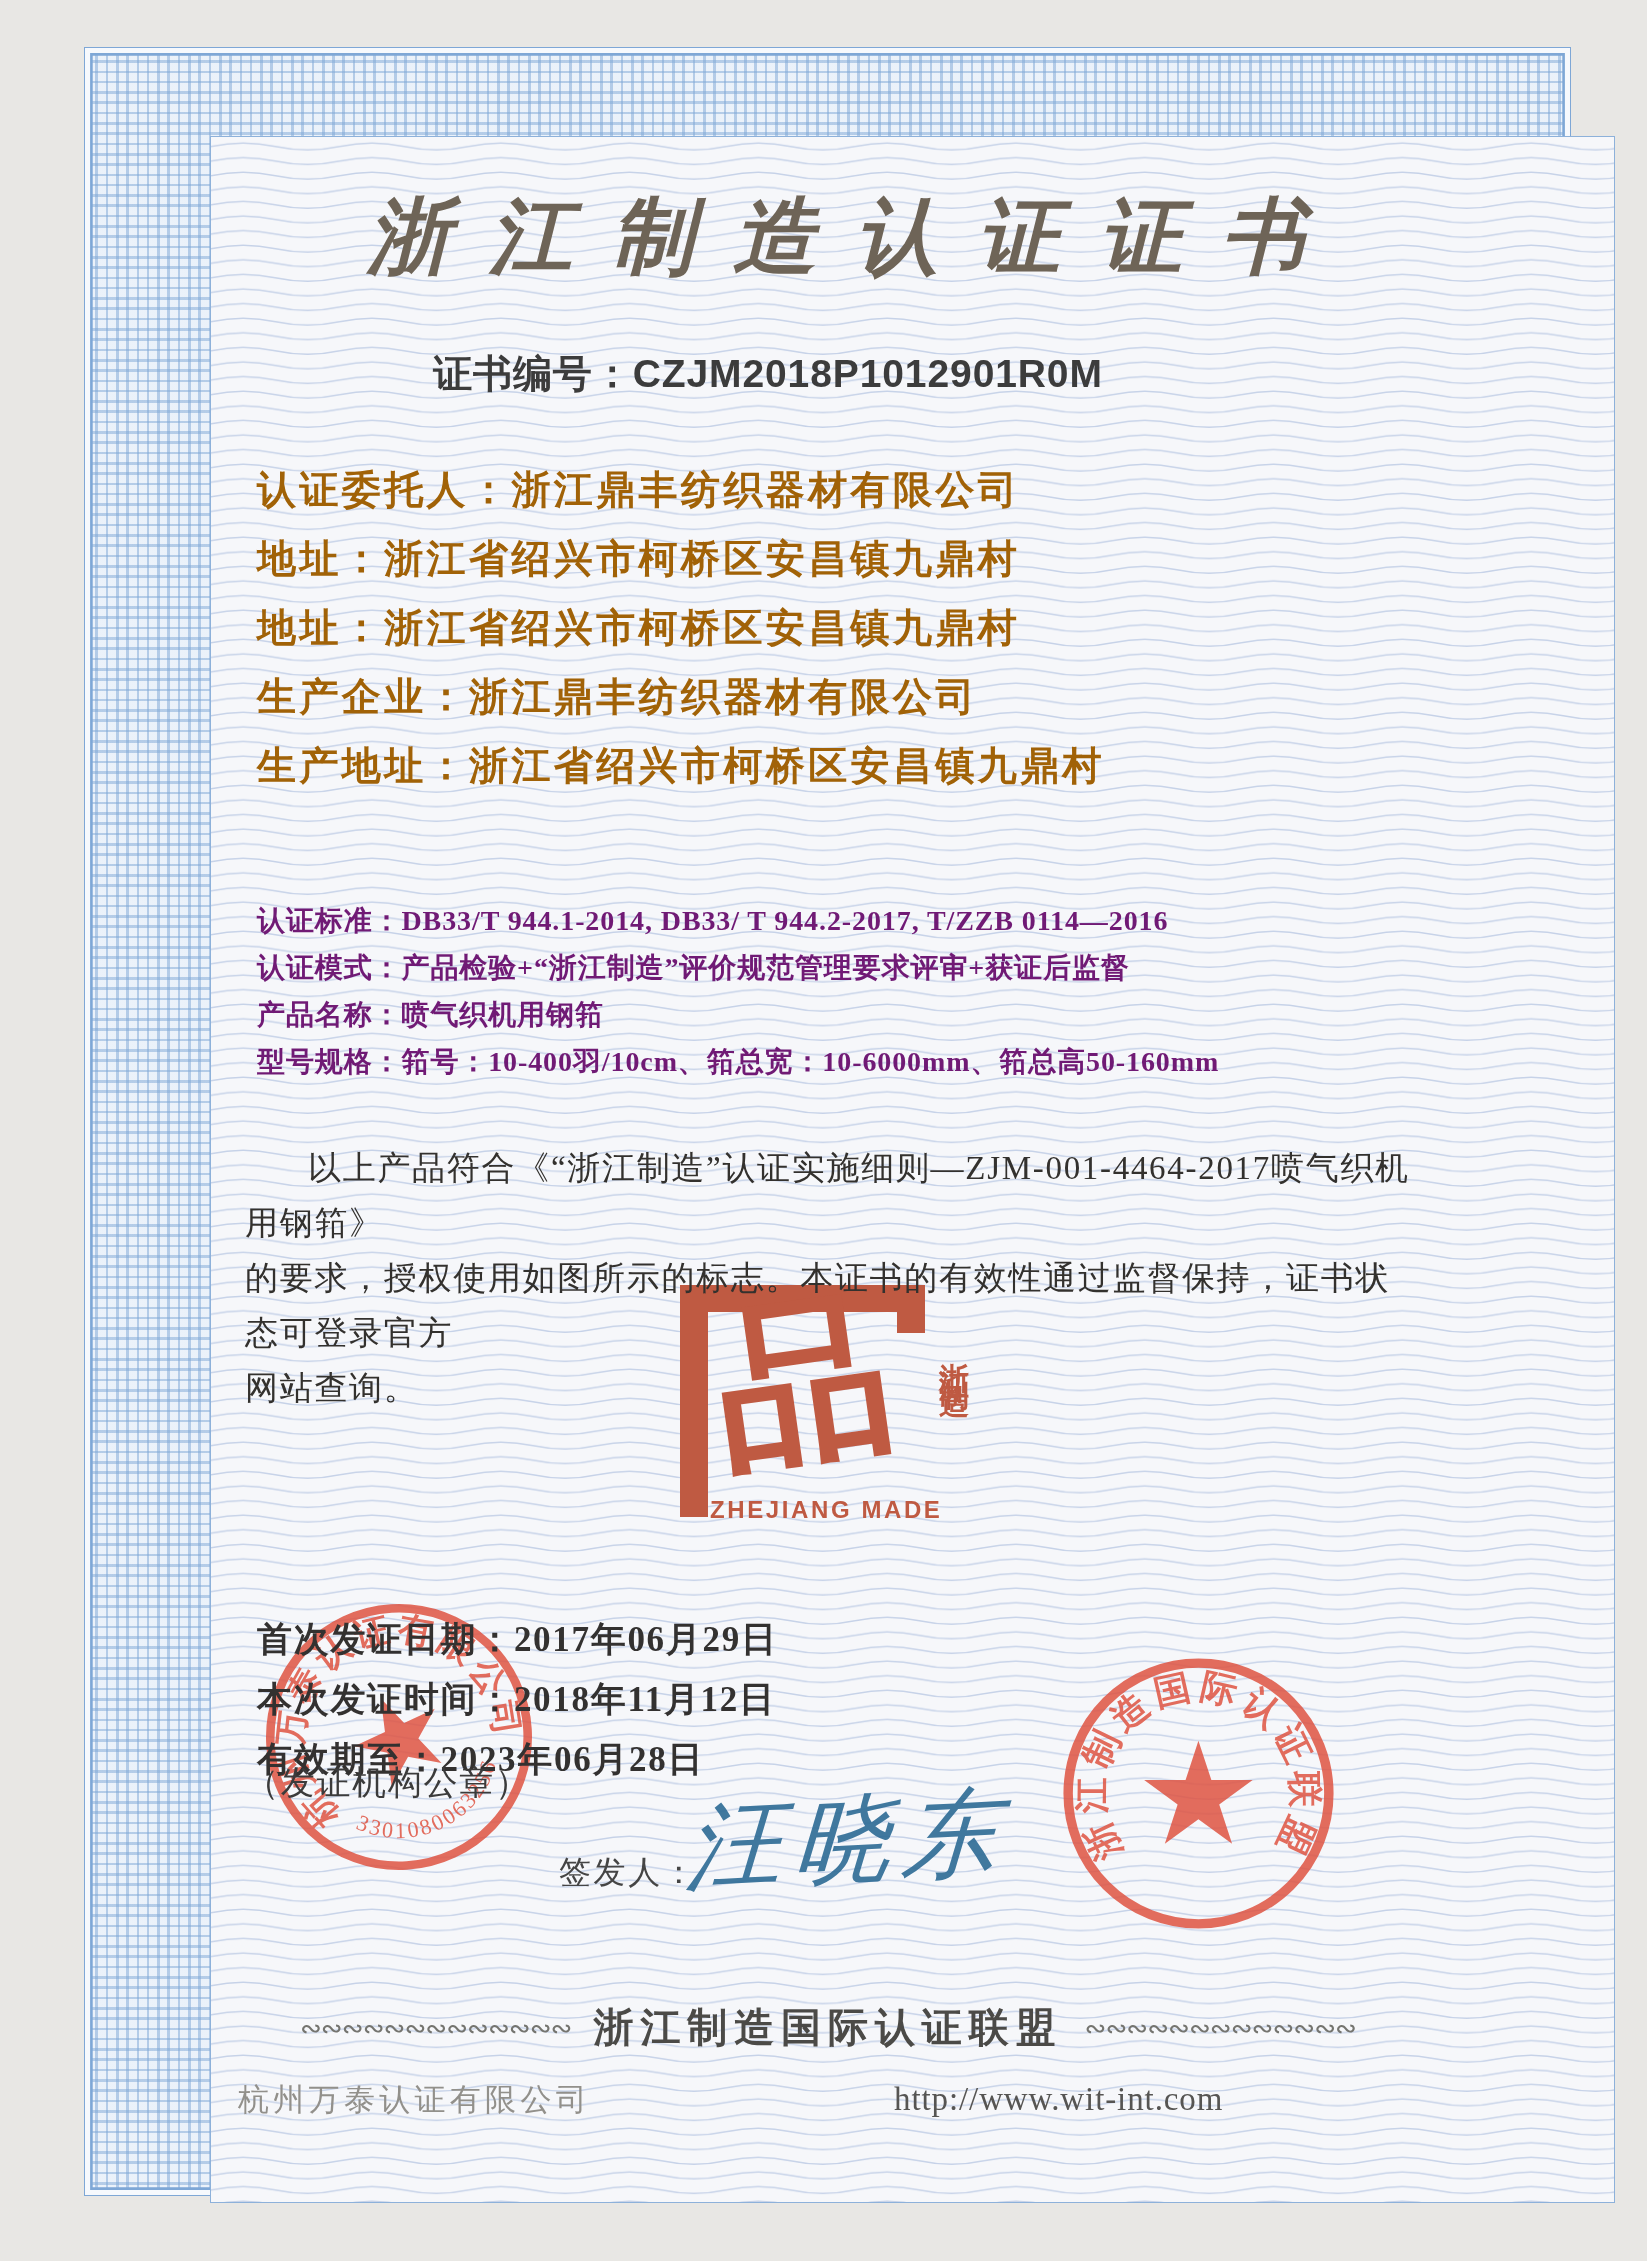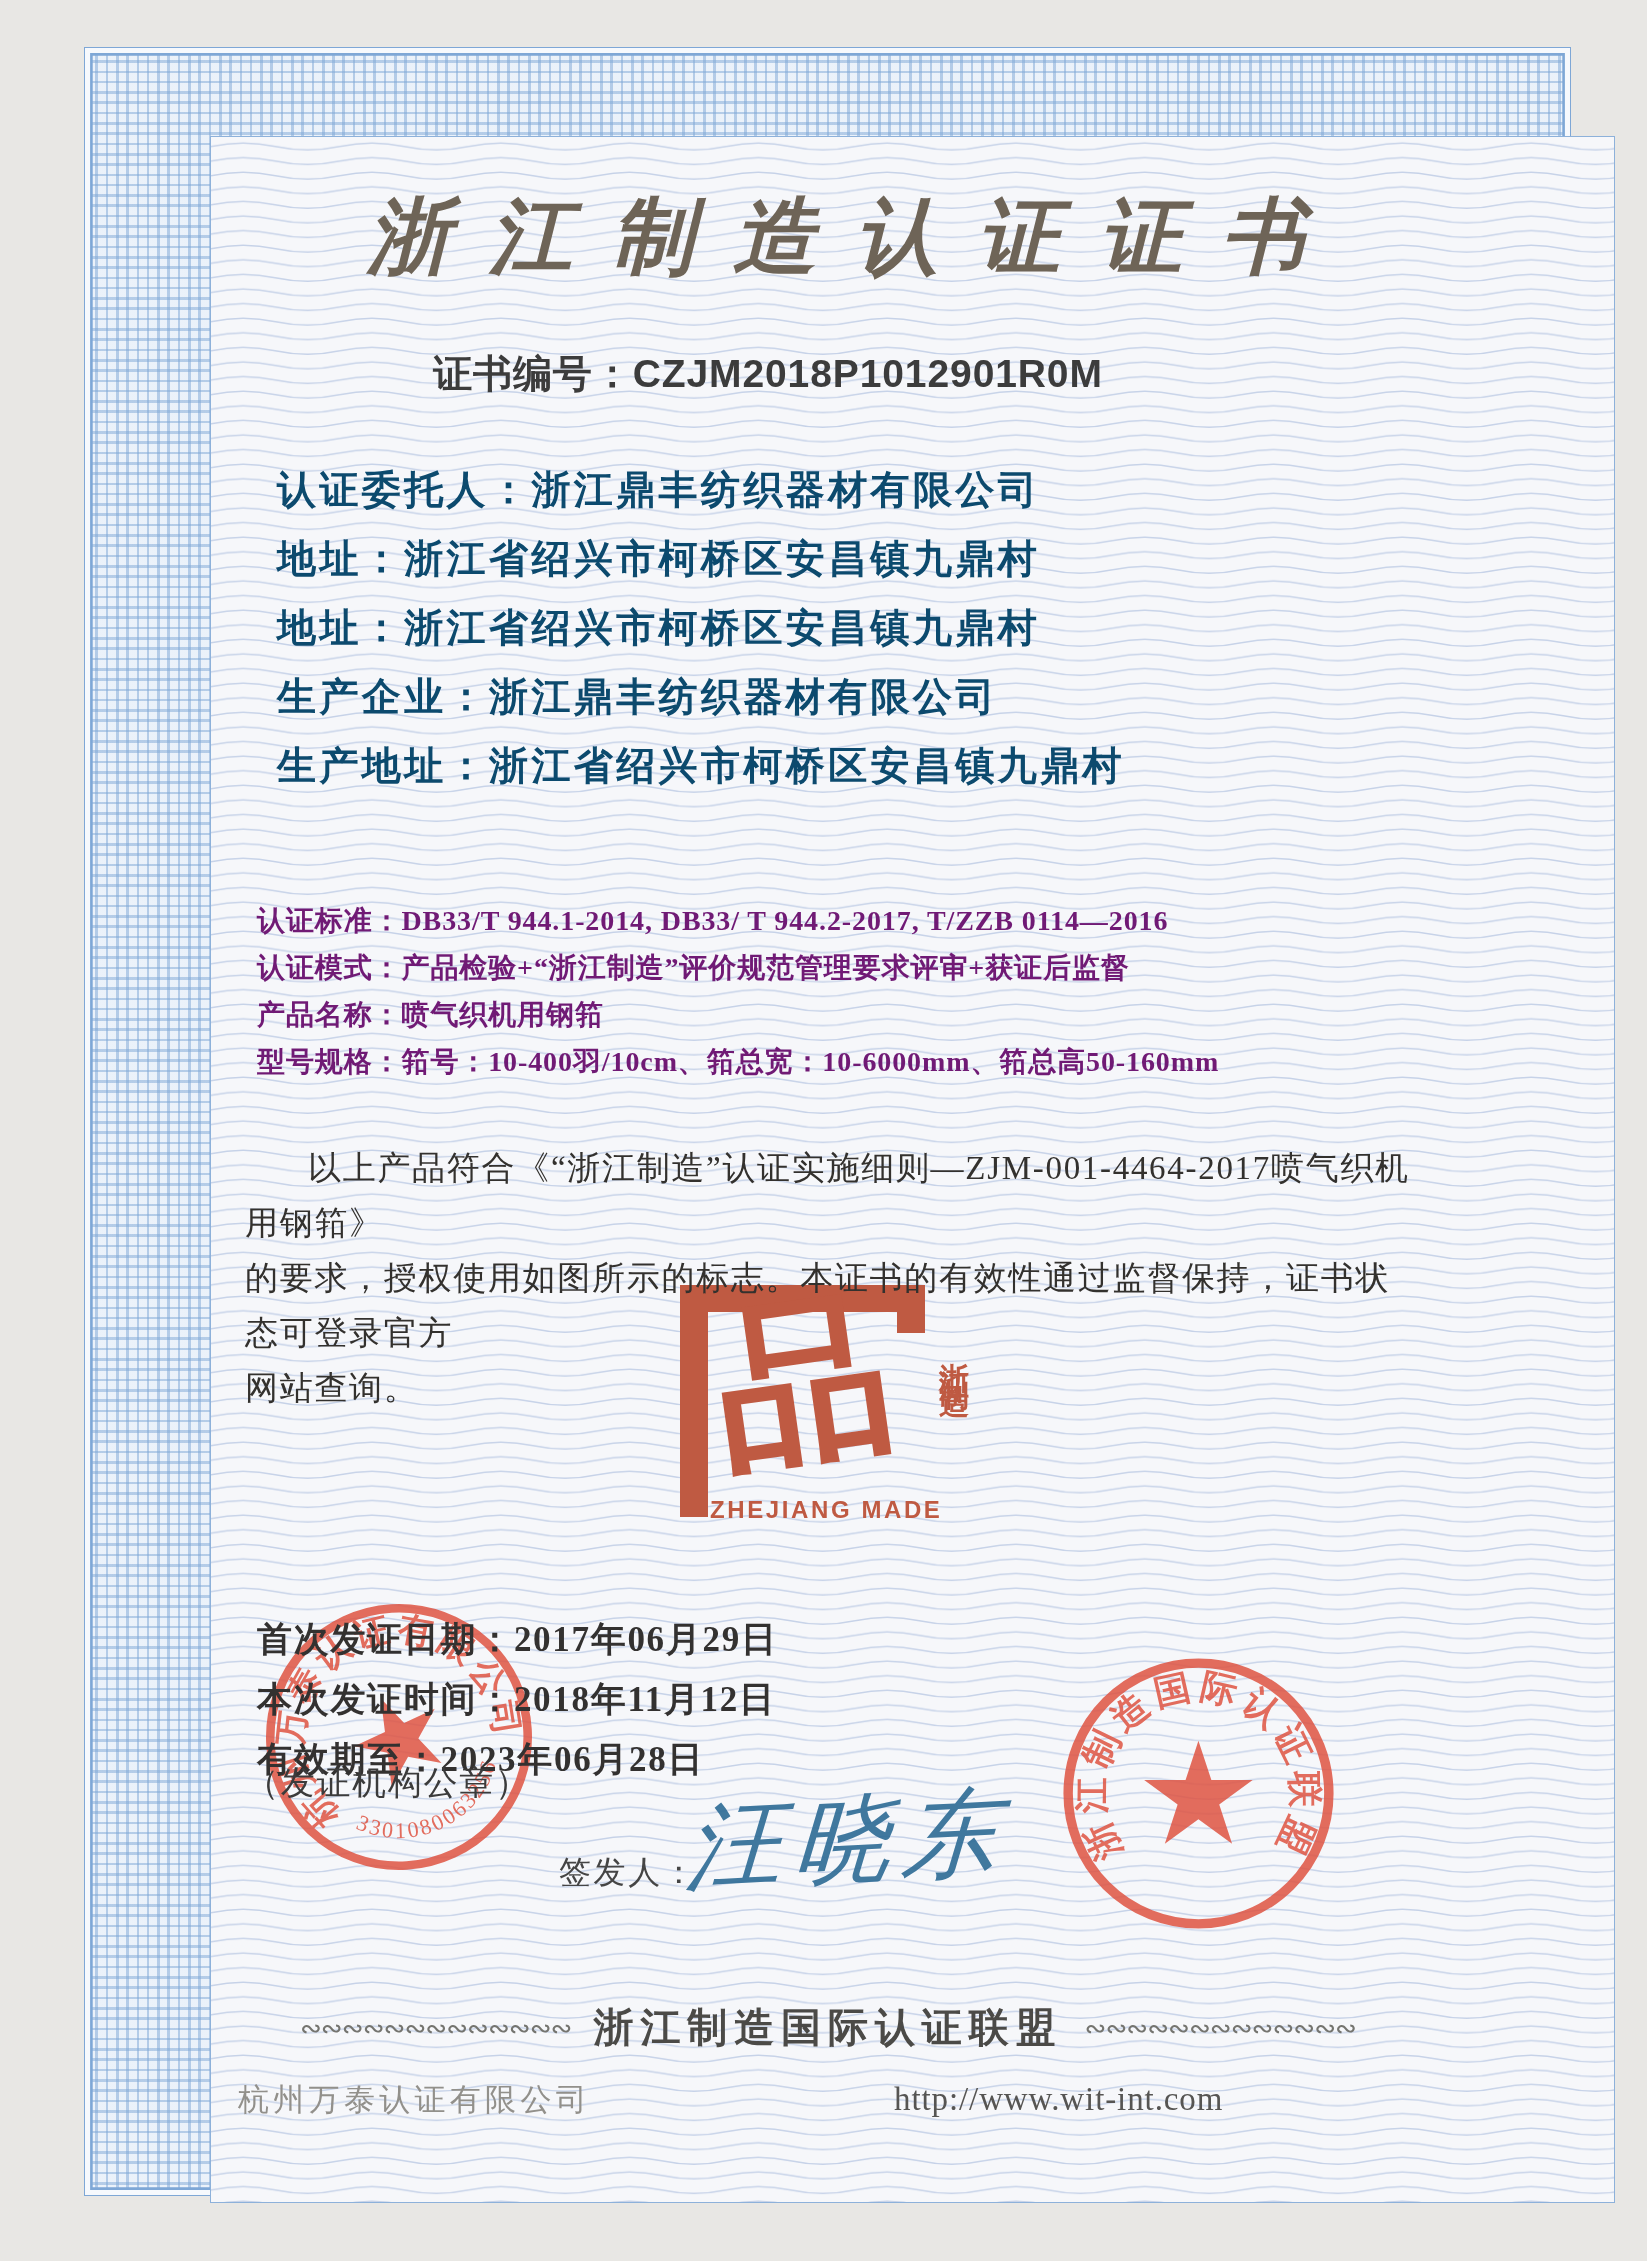--- a/index.html
+++ b/index.html
@@ -31,21 +31,21 @@
     position:absolute;left:0;top:182px;width:1647px;text-align:center;
     font-size:83px;font-weight:700;font-style:italic;color:#6e6457;
     letter-spacing:39px;text-indent:39px;padding-left:12px;
   }
   .certno{
     position:absolute;left:0;top:347px;width:1536px;text-align:center;
     font-family:"Liberation Sans","DejaVu Sans",sans-serif;
     font-size:39px;font-weight:600;color:#3c3c3c;letter-spacing:0.9px;
   }
   .fields{position:absolute;left:257px;top:463px;}
-  .fields .row{height:69px;font-size:39px;font-weight:700;color:#0c4a6e;letter-spacing:3.4px;margin-left:20px;}
+  .fields .row{height:69px;font-size:39px;font-weight:700;color:#a16207;letter-spacing:3.4px;}
   .specs{position:absolute;left:257px;top:902px;}
   .specs .row{height:47px;font-size:28px;font-weight:700;color:#701a75;letter-spacing:0.9px;}
   .statement{
     position:absolute;left:245px;top:1141px;width:1172px;
     font-size:33px;color:#33312e;letter-spacing:1.7px;
   }
   .statement .sline{line-height:55px;}
   .statement .sline.first{text-indent:63px;}
   
   .logo{position:absolute;left:676px;top:1280px;width:309px;height:283px;}

